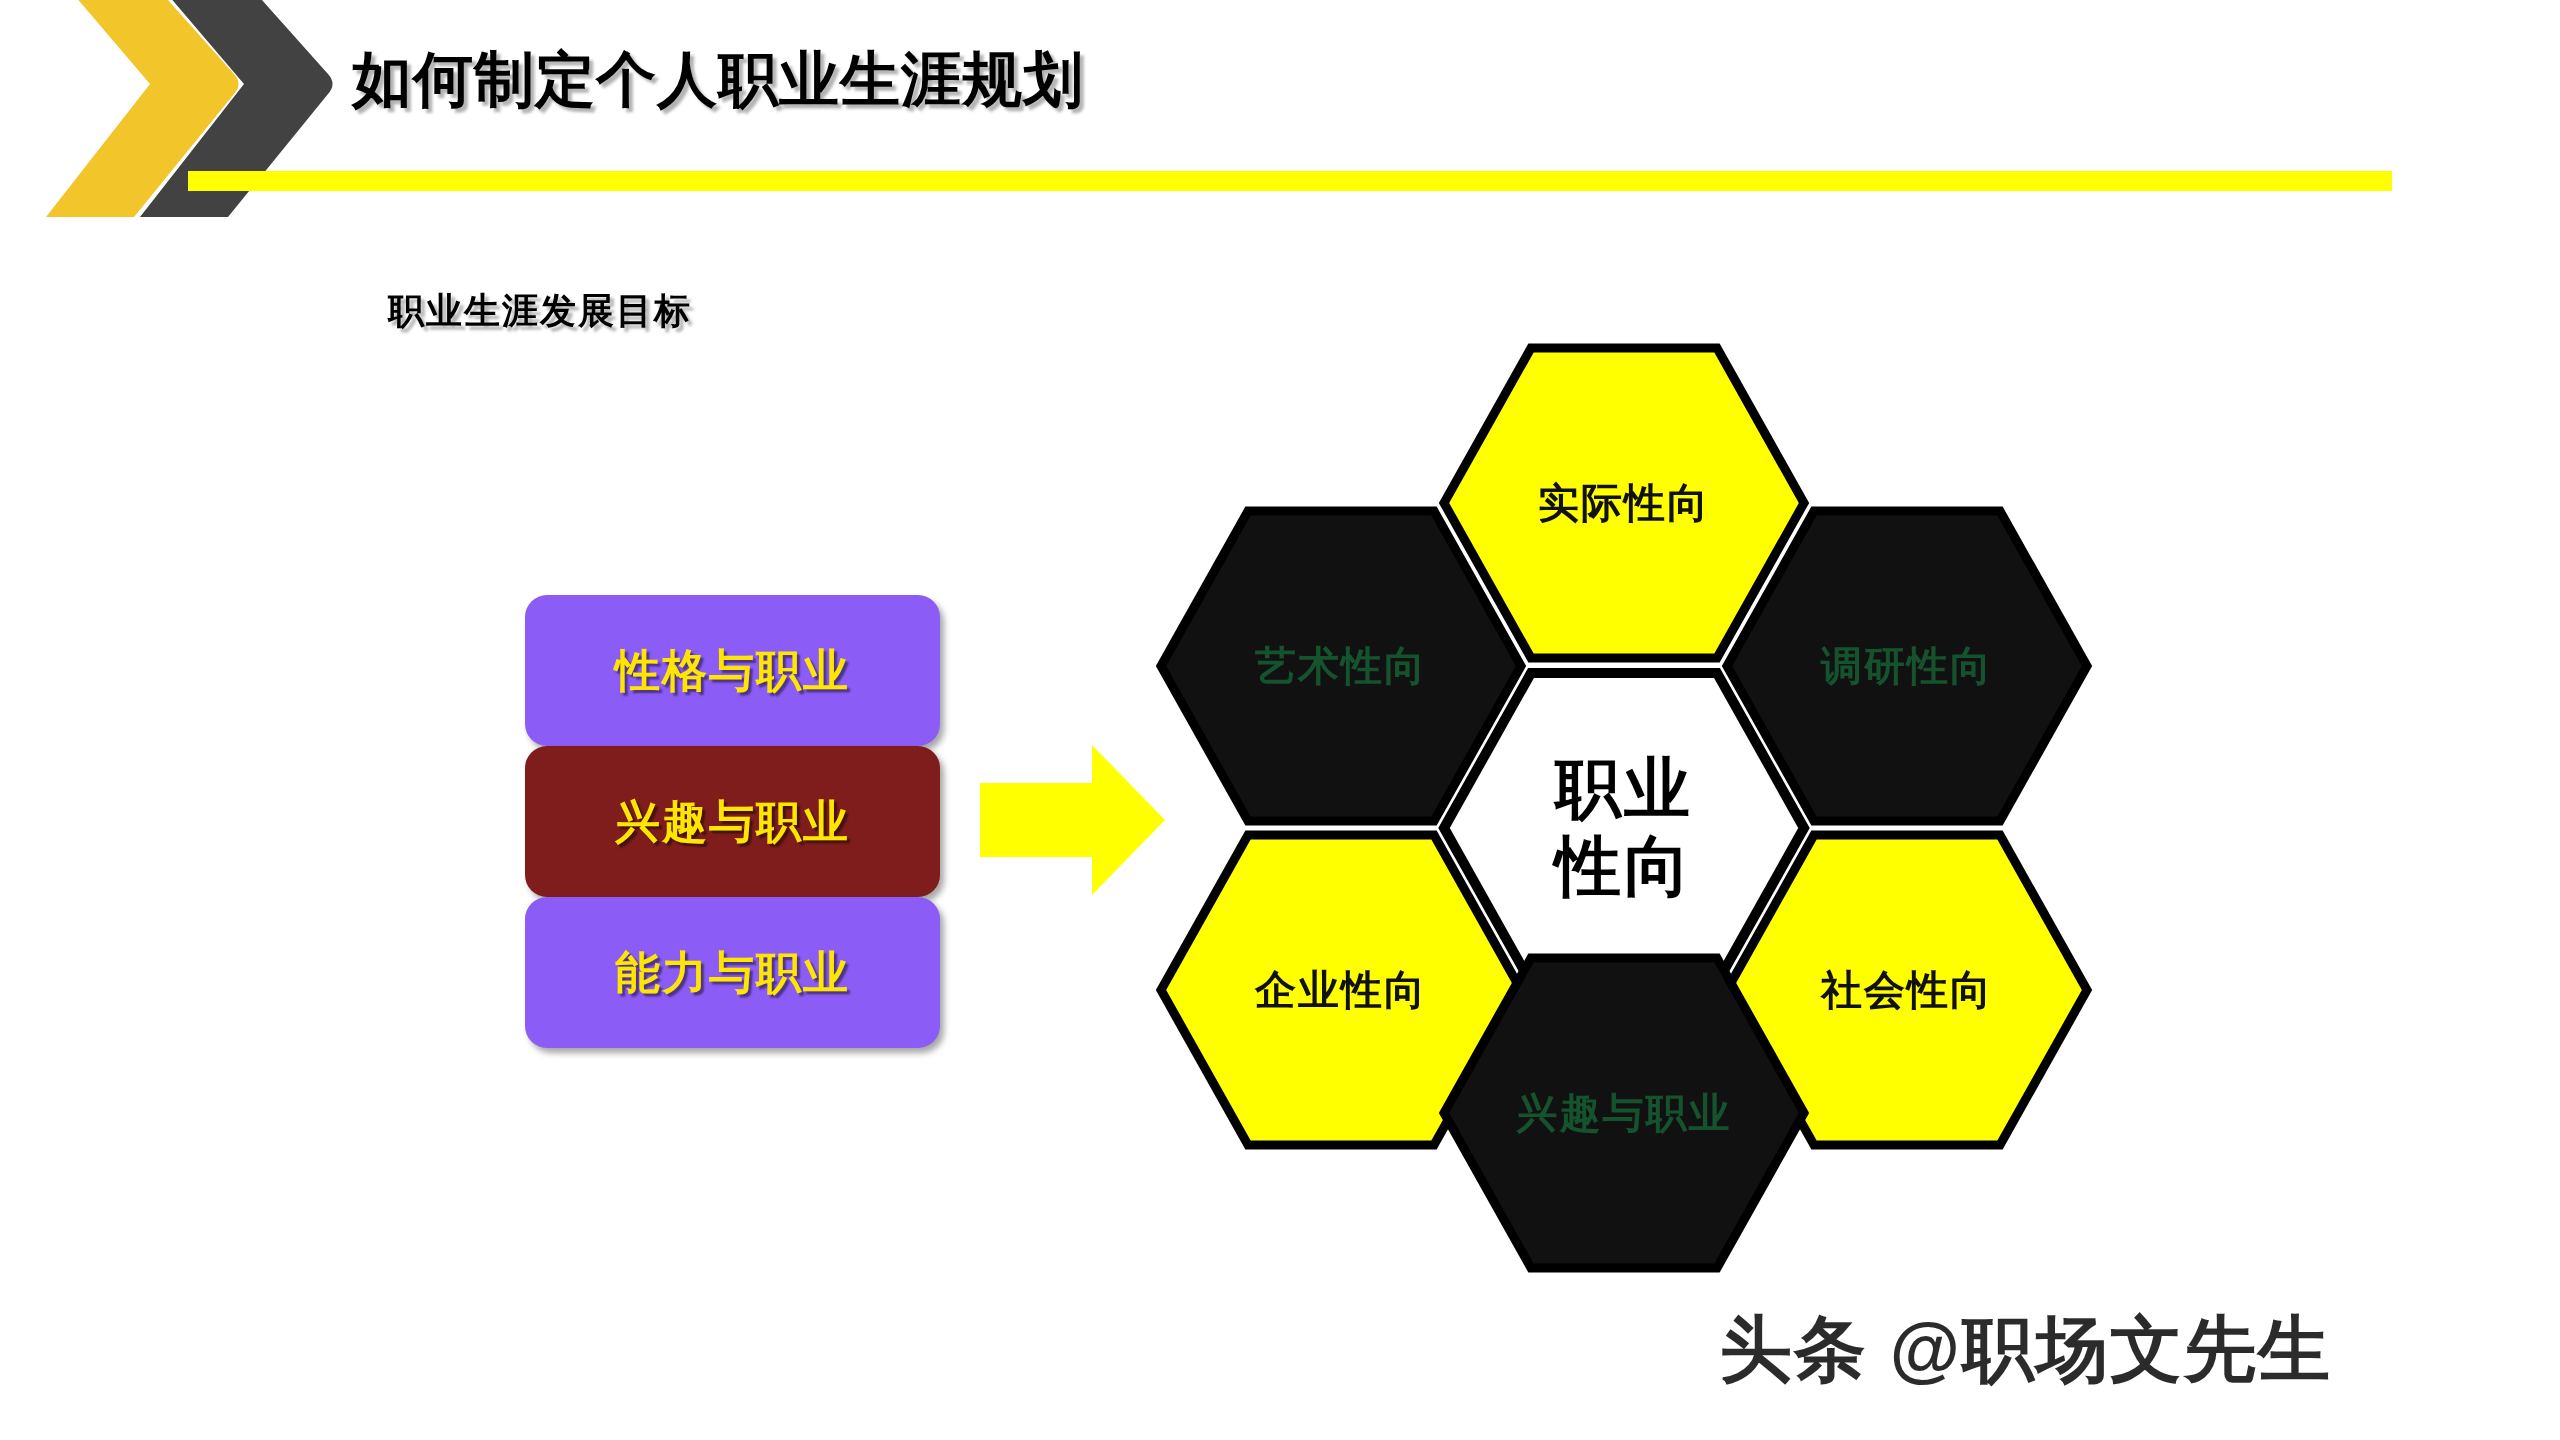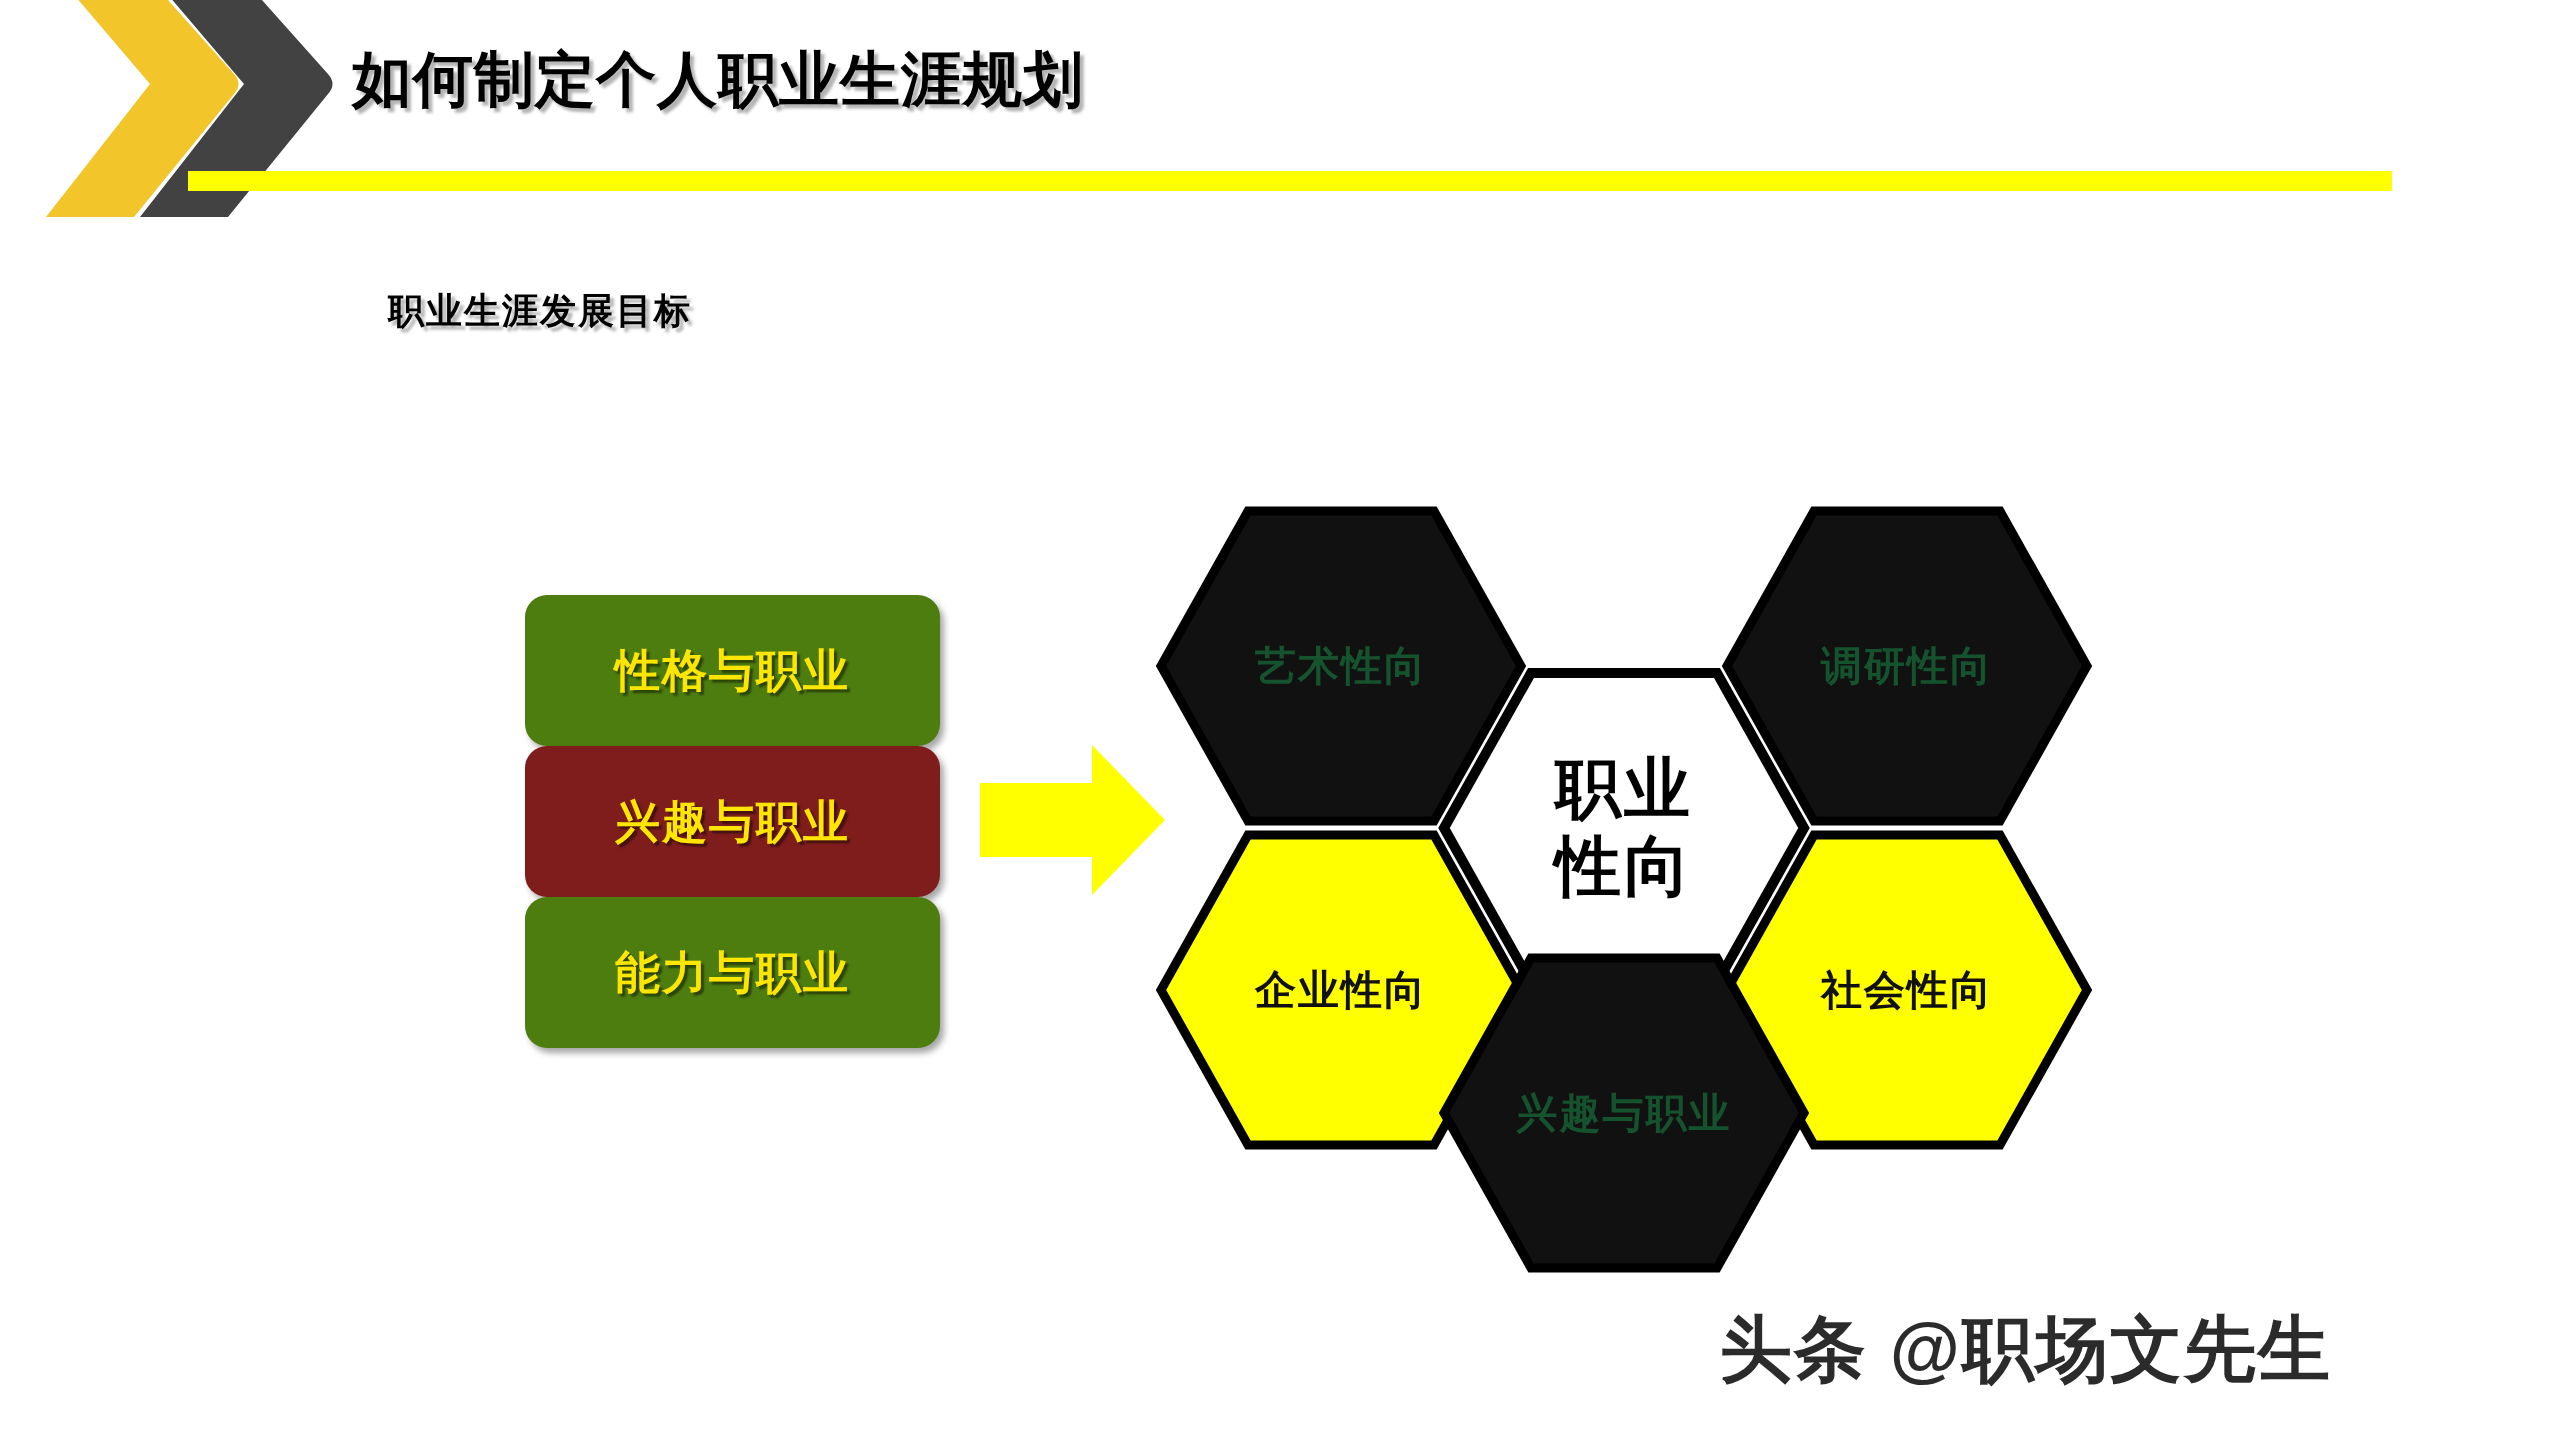--- a/index.html
+++ b/index.html
@@ -72,21 +72,21 @@
     position: relative;
     width: 415px;
     height: 151px;
     border-radius: 22px;
     display: flex;
     align-items: center;
     justify-content: center;
     box-shadow: 4px 5px 6px rgba(0,0,0,0.35);
     margin-bottom: 0px;
   }
-  .option-box.dark  { background: #4d7c0f; }
+  .option-box.dark  { background: #8b5cf6; }
   .option-box.grey  { background: #7f1d1d; align-items: center; }
   .option-label {
     font-size: 45px;
     font-weight: bold;
     color: #ffe600;
     letter-spacing: 2px;
     text-shadow: 3px 3px 2px rgba(0,0,0,0.45);
     white-space: nowrap;
   }
 
@@ -187,20 +187,26 @@
   </div>
 
   <div id="flow-arrow">
     <svg viewBox="0 0 185 150" preserveAspectRatio="none">
       <path d="M0,38 L112,38 L112,0 L185,75 L112,150 L112,112 L0,112 Z" fill="#FFFF00"></path>
     </svg>
   </div>
 
   <div id="hex-cluster">
 
+    <div class="hex fill-yellow" id="hex-top">
+      <svg viewBox="0 0 372 322" preserveAspectRatio="none">
+        <polygon points="93,6 279,6 366,161 279,316 93,316 6,161" fill="#FFFF00" stroke="#000000" stroke-width="9"></polygon>
+      </svg>
+      <div class="hex-label">实际性向</div>
+    </div>
 
     <div class="hex fill-black" id="hex-top-left">
       <svg viewBox="0 0 372 322" preserveAspectRatio="none">
         <polygon points="93,6 279,6 366,161 279,316 93,316 6,161" fill="#111111" stroke="#000000" stroke-width="9"></polygon>
       </svg>
       <div class="hex-label">艺术性向</div>
     </div>
 
     <div class="hex fill-black" id="hex-top-right">
       <svg viewBox="0 0 372 322" preserveAspectRatio="none">

